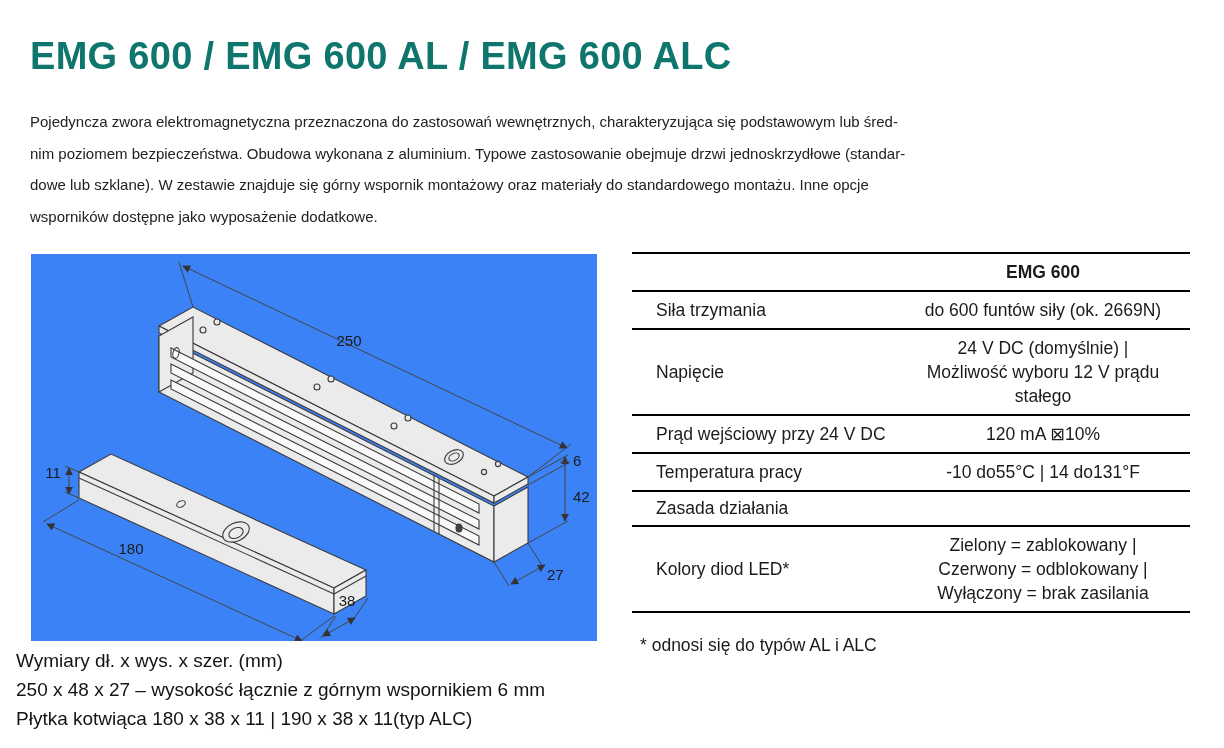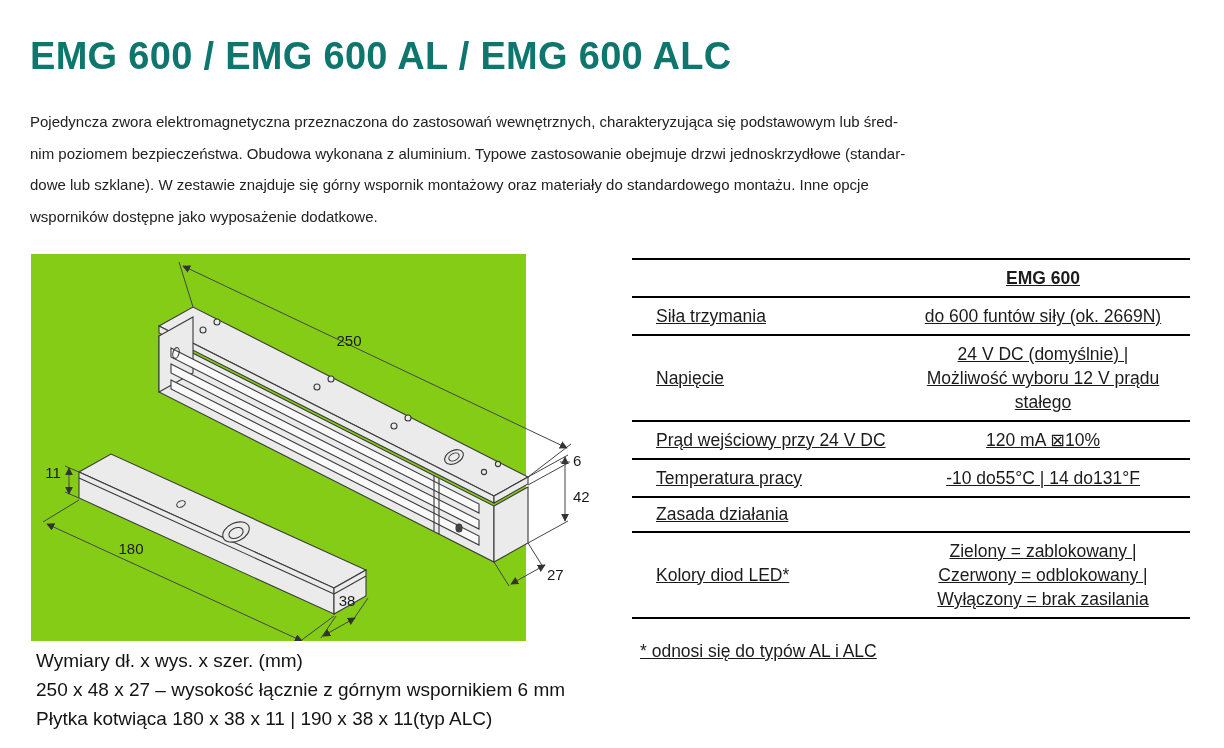--- a/index.html
+++ b/index.html
@@ -12,31 +12,31 @@
     position:absolute;left:30px;top:10px;
     font-size:38px;font-weight:700;letter-spacing:.3px;color:#0f766e;
     white-space:nowrap;
   }
   .desc{
     position:absolute;left:30px;top:106px;width:1170px;
     font-size:15px;line-height:31.5px;color:#222;
     white-space:pre-line;
   }
   .panel{
-    position:absolute;left:31px;top:254px;width:495px;height:387px;
-    background:#84cc16;
+    position:absolute;left:31px;top:254px;width:566px;height:387px;
+    background:#3b82f6;
   }
   .panel svg{display:block;}
   .dim-label{font-size:15px;fill:#1a1a1a;}
   .dims-note{
-    position:absolute;left:36px;top:646px;
+    position:absolute;left:16px;top:646px;
     font-size:19px;line-height:29px;color:#141414;
   }
   .spec{
-    position:absolute;left:632px;top:258px;width:558px;text-decoration:underline;
+    position:absolute;left:632px;top:252px;width:558px;
   }
   .trow{
     display:flex;align-items:center;
     border-top:2px solid #000;
     padding:6px 0;
   }
   .trow.trow-last{border-bottom:2px solid #000;}
   .tlabel{
     width:240px;padding-left:8px;flex:none;
     font-size:17.5px;color:#1b1b1b;margin-left:16px;

